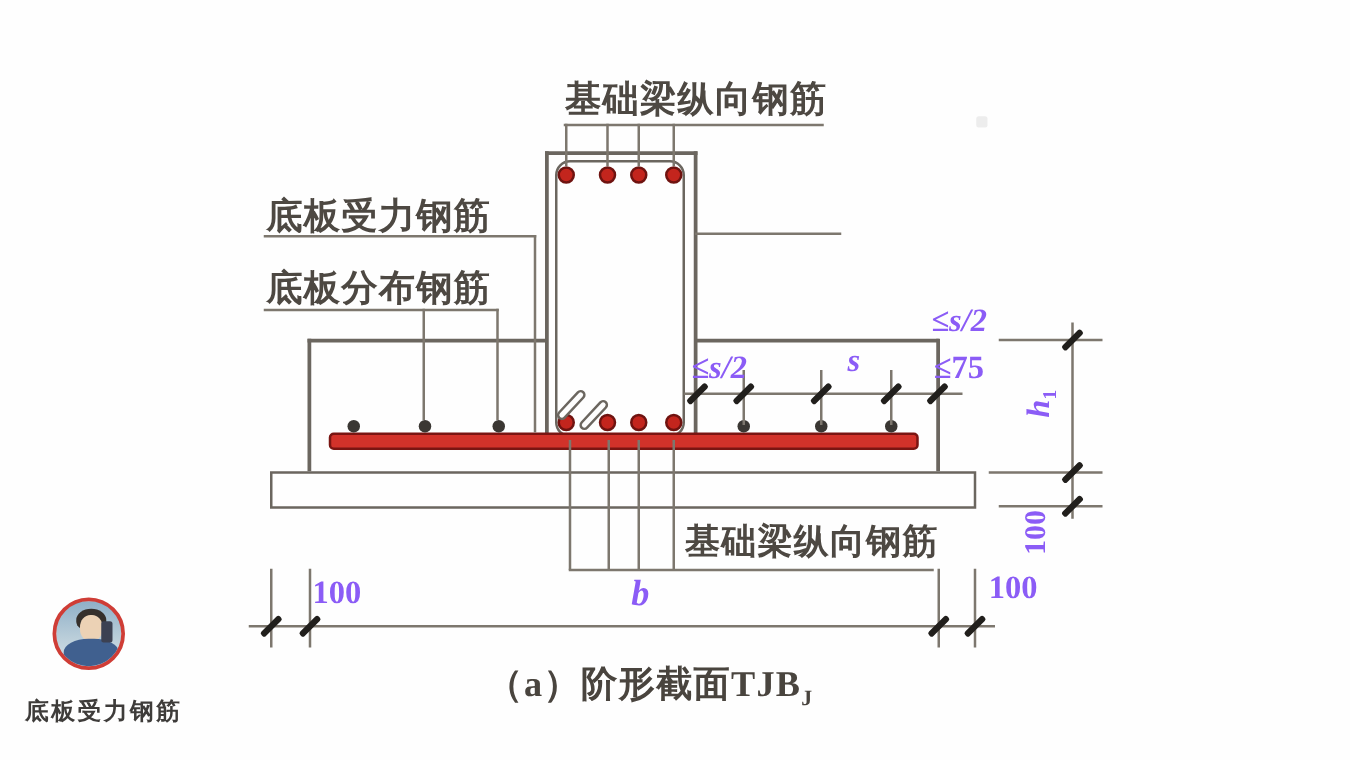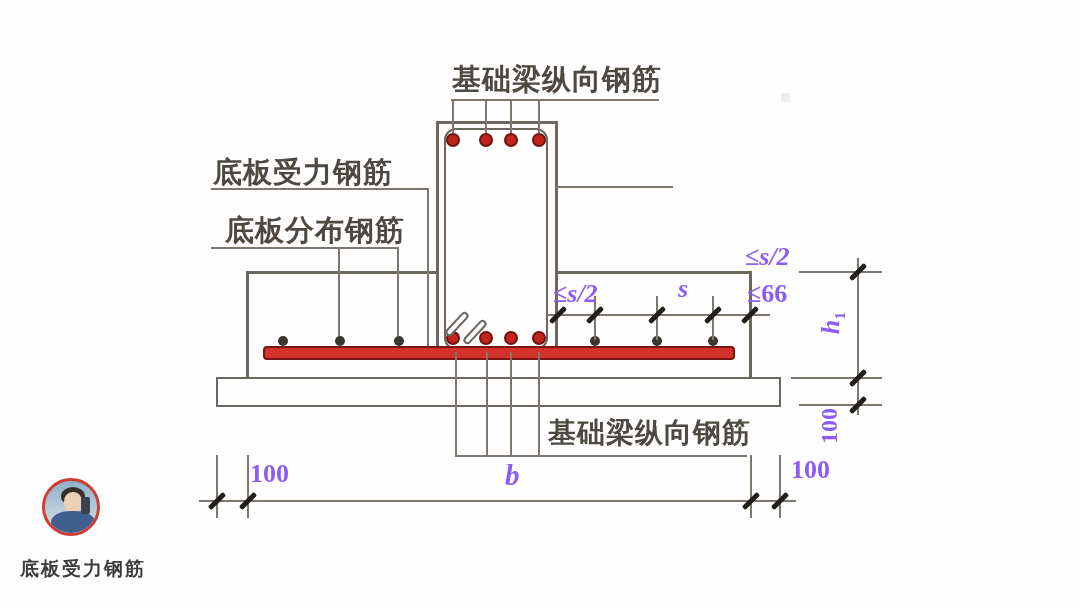--- a/index.html
+++ b/index.html
@@ -127,37 +127,40 @@
   <div class="tick" style="left:858px;top:272px;"></div>
   <div class="tick" style="left:858px;top:378px;"></div>
   <div class="tick" style="left:858px;top:405px;"></div>
   <div class="tick" style="left:217px;top:501px;"></div>
   <div class="tick" style="left:248px;top:501px;"></div>
   <div class="tick" style="left:751px;top:501px;"></div>
   <div class="tick" style="left:780px;top:501px;"></div>
 
   <div class="txt cn" style="left:452px;top:60px;">基础梁纵向钢筋</div>
   <div class="txt cn" style="left:213px;top:153px;">底板受力钢筋</div>
-  <div class="txt cn" style="left:225px;top:211px;">底板分布钢筋</div>
+  <div class="txt cn" style="left:213px;top:211px;">底板分布钢筋</div>
   <div class="txt cn" style="left:548px;top:414px;font-size:28px;">基础梁纵向钢筋</div>
 
   <div class="txt dim it" style="left:553px;top:279px;">≤s/2</div>
   <div class="txt dim it" style="left:678px;top:274px;">s</div>
   <div class="txt dim it" style="left:745px;top:242px;">≤s/2</div>
-  <div class="txt dim" style="left:747px;top:279px;">≤66</div>
+  <div class="txt dim" style="left:747px;top:279px;">≤75</div>
 
   <div class="txt dim rot" style="left:807px;top:299px;width:48px;height:48px;line-height:48px;">
     <span class="it">h</span><sub>1</sub>
   </div>
   <div class="txt dim rot" style="left:806px;top:403px;width:46px;height:46px;line-height:46px;font-size:24px;">100</div>
 
   <div class="txt dim" style="left:250px;top:459px;">100</div>
   <div class="txt dim" style="left:791px;top:455px;">100</div>
   <div class="txt dim it" style="left:505px;top:459px;font-size:29px;">b</div>
 
+  <div class="caption">
+    <span>（a）阶形截面TJB</span><sub>J</sub>
+  </div>
 
   <div class="avatar">
     <div class="av-hair"></div>
     <div class="av-face"></div>
     <div class="av-body"></div>
     <div class="av-obj"></div>
   </div>
   <div class="wm-name">底板受力钢筋</div>
 
   <div class="smudge"></div>

